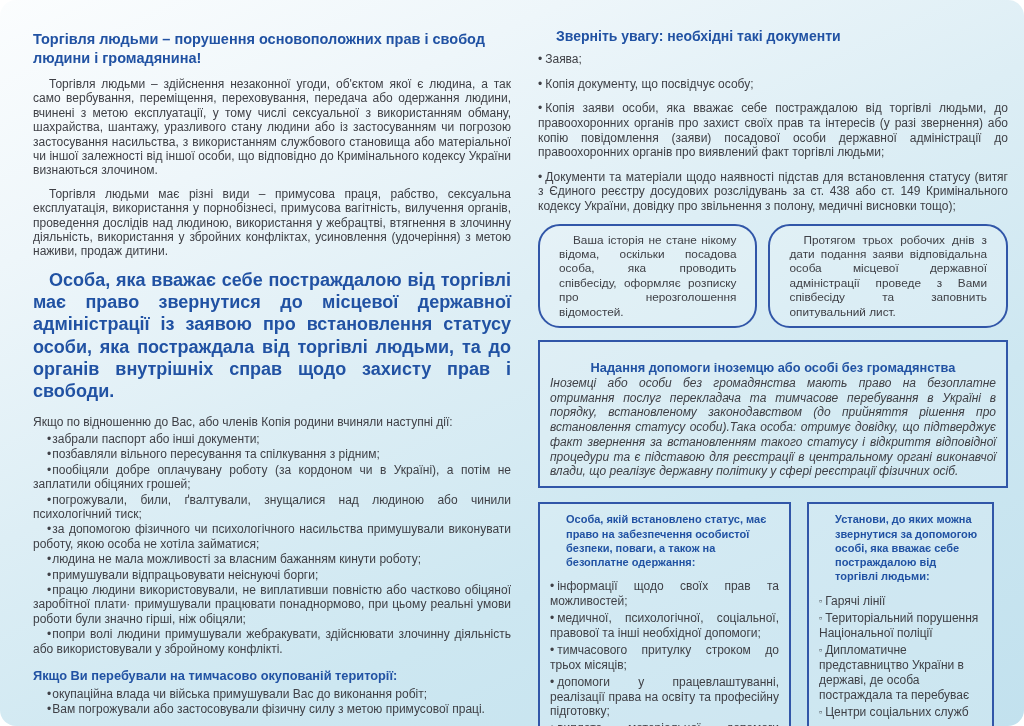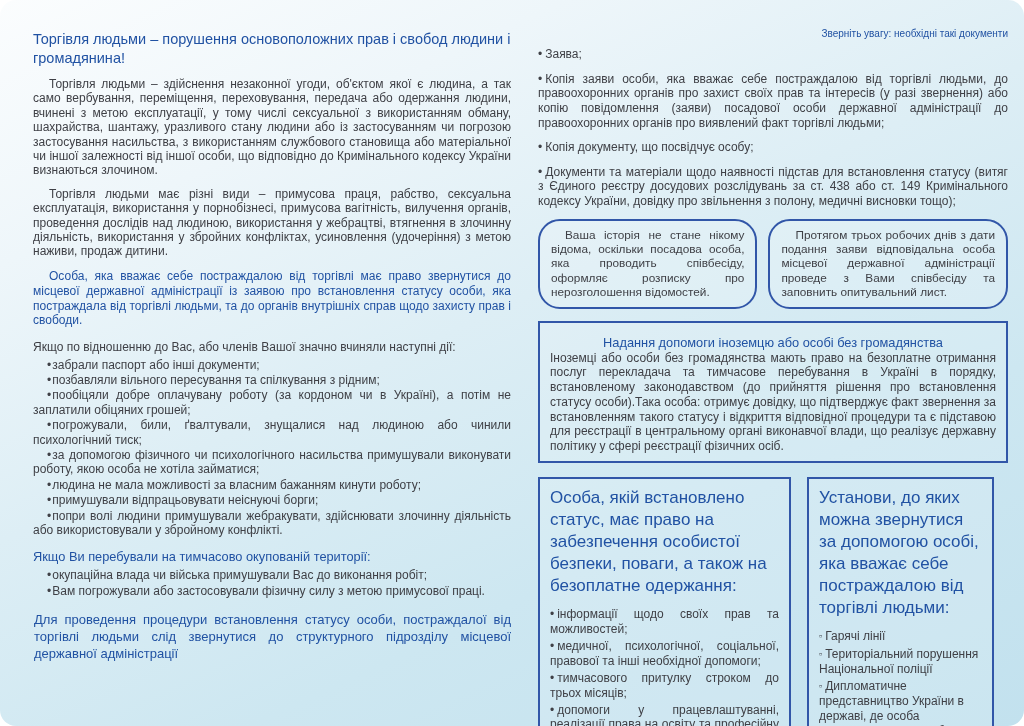--- a/index.html
+++ b/index.html
@@ -10,101 +10,102 @@
     border-radius:16px;
     background:linear-gradient(155deg,#fbfdfe 0%,#eef6fa 22%,#ddeef5 45%,#cde7f1 70%,#c2e1ee 100%);
     font-family:"Liberation Sans","DejaVu Sans",sans-serif;
     color:#3f4046;
     overflow:hidden;
   }
   .col{position:absolute;top:0;}
   .col-left{left:33px;top:24px;width:478px;}
   .col-right{left:538px;top:20px;width:470px;}
 
-  .h-blue{color:#2152a3;font-weight:normal;}
+  .h-blue{color:#2152a3;font-weight:bold;}
   .title{font-size:14.5px;line-height:1.28;margin:6px 0 10px 0;}
   .para{font-size:12px;line-height:1.2;text-align:justify;text-indent:16px;margin:0 0 9px 0;}
-  .notice{font-size:12px;line-height:1.24;text-align:justify;text-indent:16px;margin:10px 0 12px 0;}
+  .notice{font-size:18px;line-height:1.24;text-align:justify;text-indent:16px;margin:10px 0 12px 0;}
   .lead{font-size:12px;line-height:1.2;margin:0 0 3px 0;}
   .blist{margin:0;}
   .blist .li{font-size:12px;line-height:1.2;text-align:justify;text-indent:14px;margin:0 0 1px 0;}
   .blist .li .mark{margin-right:1px;}
   .subhead{font-size:12.8px;line-height:1.25;margin:12px 0 3px 0;}
   .footer-notice{font-size:13px;line-height:1.3;text-align:justify;margin:14px 0 0 1px;}
 
-  .docs-head{font-size:10px;margin:8px 0 8px 0;text-indent:18px;text-align:right;}
+  .docs-head{font-size:14px;margin:8px 0 8px 0;text-indent:18px;}
   .doclist .li{font-size:12px;line-height:1.22;text-align:justify;margin:0 0 10px 0;}
   .doclist .li .mark{margin-right:3px;}
 
   .bubble-row{display:flex;gap:11px;margin-top:3px;}
   .bubble{
     box-sizing:border-box;border:2px solid #3156a8;border-radius:22px;
     background:rgba(255,255,255,0.16);
-    padding:7px 11px;font-size:11.8px;line-height:1.22;text-align:justify;
+    padding:7px 19px;font-size:11.8px;line-height:1.22;text-align:justify;
   }
   .bubble-1{width:237px;}
   .bubble-2{width:259px;}
   .bubble .inner{text-indent:14px;}
 
   .rbox{
     box-sizing:border-box;border:2px solid #3156a8;
     background:rgba(255,255,255,0.14);
   }
-  .foreigner-box{margin-top:12px;padding:10px 10px 7px 10px;}
+  .foreigner-box{margin-top:12px;padding:16px 10px 7px 10px;}
   .foreigner-title{font-size:12.8px;text-align:center;margin:2px 0 1px 0;}
-  .foreigner-body{font-size:12px;line-height:1.23;text-align:justify;margin:0;}
+  .foreigner-body{font-size:12px;line-height:1.23;text-align:justify;margin:0;font-style:italic;}
 
   .bottom-row{display:flex;gap:16px;margin-top:14px;align-items:stretch;}
   .status-box{width:253px;padding:8px 10px;}
   .inst-box{width:187px;padding:8px 10px;}
-  .box-head{font-size:17px;line-height:1.3;margin:0 0 10px 0;}
+  .box-head{font-size:11px;line-height:1.3;margin:0 0 10px 16px;}
   .boxlist .li{font-size:12px;line-height:1.24;text-align:justify;margin:0 0 2px 0;}
   .boxlist .li .mark{margin-right:3px;}
   .instlist .li{font-size:12px;line-height:1.26;text-align:left;margin:0 0 2px 0;}
   .instlist .li .mark{font-size:9px;vertical-align:1px;margin-right:3px;}
 </style>
 </head>
 <body>
 
 <div class="page">
 
   <div class="col col-left">
     <div class="title h-blue">Торгівля людьми – порушення основоположних прав і свобод людини і громадянина!</div>
     <p class="para">Торгівля людьми – здійснення незаконної угоди, об'єктом якої є людина, а так само вербування, переміщення, переховування, передача або одержання людини, вчинені з метою експлуатації, у тому числі сексуальної з використанням обману, шахрайства, шантажу, уразливого стану людини або із застосуванням чи погрозою застосування насильства, з використанням службового становища або матеріальної чи іншої залежності від іншої особи, що відповідно до Кримінального кодексу України визнаються злочином.</p>
     <p class="para">Торгівля людьми має різні види – примусова праця, рабство, сексуальна експлуатація, використання у порнобізнесі, примусова вагітність, вилучення органів, проведення дослідів над людиною, використання у жебрацтві, втягнення в злочинну діяльність, використання у збройних конфліктах, усиновлення (удочеріння) з метою наживи, продаж дитини.</p>
     <p class="notice h-blue">Особа, яка вважає себе постраждалою від торгівлі має право звернутися до місцевої державної адміністрації із заявою про встановлення статусу особи, яка постраждала від торгівлі людьми, та до органів внутрішніх справ щодо захисту прав і свободи.</p>
-    <p class="lead">Якщо по відношенню до Вас, або членів Вашої значно вчиняли наступні дії:</p>
+    <p class="lead">Якщо по відношенню до Вас, або членів Копія родини вчиняли наступні дії:</p>
 
     <div class="blist">
         <div class="li"><span class="mark">•</span><span>забрали паспорт або інші документи;</span></div>
         <div class="li"><span class="mark">•</span><span>позбавляли вільного пересування та спілкування з рідним;</span></div>
         <div class="li"><span class="mark">•</span><span>пообіцяли добре оплачувану роботу (за кордоном чи в Україні), а потім не заплатили обіцяних грошей;</span></div>
         <div class="li"><span class="mark">•</span><span>погрожували, били, ґвалтували, знущалися над людиною або чинили психологічний тиск;</span></div>
         <div class="li"><span class="mark">•</span><span>за допомогою фізичного чи психологічного насильства примушували виконувати роботу, якою особа не хотіла займатися;</span></div>
         <div class="li"><span class="mark">•</span><span>людина не мала можливості за власним бажанням кинути роботу;</span></div>
         <div class="li"><span class="mark">•</span><span>примушували відпрацьовувати неіснуючі борги;</span></div>
+        <div class="li"><span class="mark">•</span><span>працю людини використовували, не виплативши повністю або частково обіцяної заробітної плати· примушували працювати понаднормово, при цьому реальні умови роботи були значно гірші, ніж обіцяли;</span></div>
         <div class="li"><span class="mark">•</span><span>попри волі людини примушували жебракувати, здійснювати злочинну діяльність або використовували у збройному конфлікті.</span></div>
       </div>
 
     <div class="subhead h-blue">Якщо Ви перебували на тимчасово окупованій території:</div>
     <div class="blist">
         <div class="li"><span class="mark">•</span><span>окупаційна влада чи війська примушували Вас до виконання робіт;</span></div>
         <div class="li"><span class="mark">•</span><span>Вам погрожували або застосовували фізичну силу з метою примусової праці.</span></div>
       </div>
 
     <p class="footer-notice h-blue">Для проведення процедури встановлення статусу особи, постраждалої від торгівлі людьми слід звернутися до структурного підрозділу місцевої державної адміністрації</p>
   </div>
 
   <div class="col col-right">
     <div class="docs-head h-blue">Зверніть увагу: необхідні такі документи</div>
 
     <div class="doclist">
         <div class="li"><span class="mark">•</span><span>Заява;</span></div>
+        <div class="li"><span class="mark">•</span><span>Копія документу, що посвідчує особу;</span></div>
         <div class="li"><span class="mark">•</span><span>Копія заяви особи, яка вважає себе постраждалою від торгівлі людьми, до правоохоронних органів про захист своїх прав та інтересів (у разі звернення) або копію повідомлення (заяви) посадової особи державної адміністрації до правоохоронних органів про виявлений факт торгівлі людьми;</span></div>
-        <div class="li"><span class="mark">•</span><span>Копія документу, що посвідчує особу;</span></div>
         <div class="li"><span class="mark">•</span><span>Документи та матеріали щодо наявності підстав для встановлення статусу (витяг з Єдиного реєстру досудових розслідувань за ст. 438 або ст. 149 Кримінального кодексу України, довідку про звільнення з полону, медичні висновки тощо);</span></div>
       </div>
 
     <div class="bubble-row">
       <div class="bubble bubble-1">
         <div class="inner">Ваша історія не стане нікому відома, оскільки посадова особа, яка проводить співбесіду, оформляє розписку про нерозголошення відомостей.</div>
       </div>
       <div class="bubble bubble-2">
         <div class="inner">Протягом трьох робочих днів з дати подання заяви відповідальна особа місцевої державної адміністрації проведе з Вами співбесіду та заповнить опитувальний лист.</div>
       </div>

